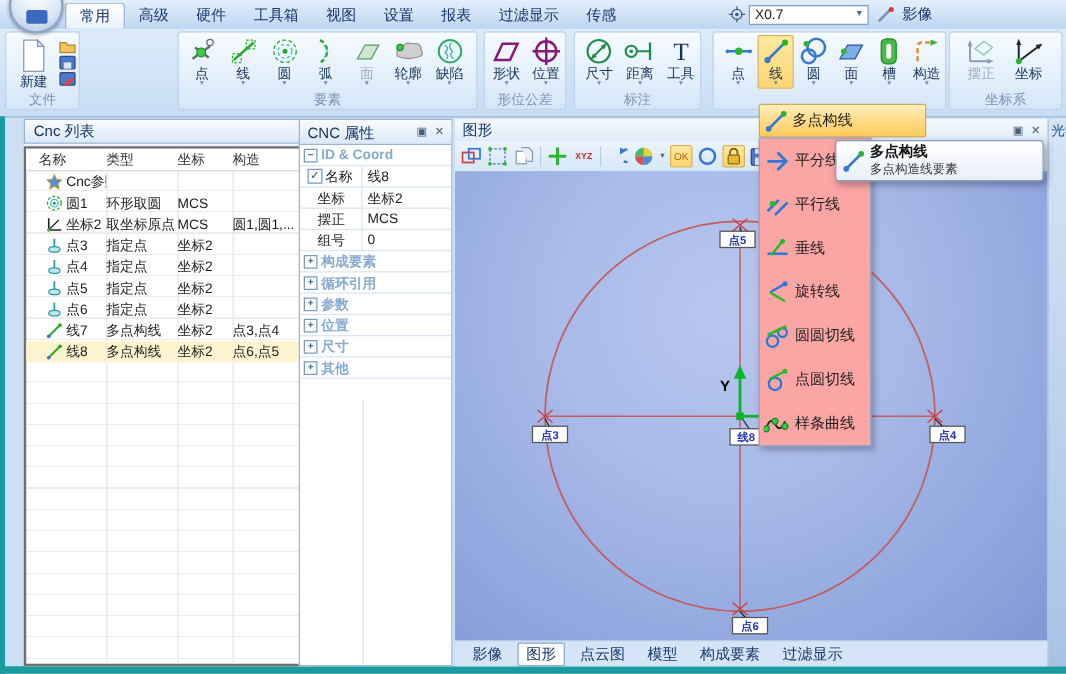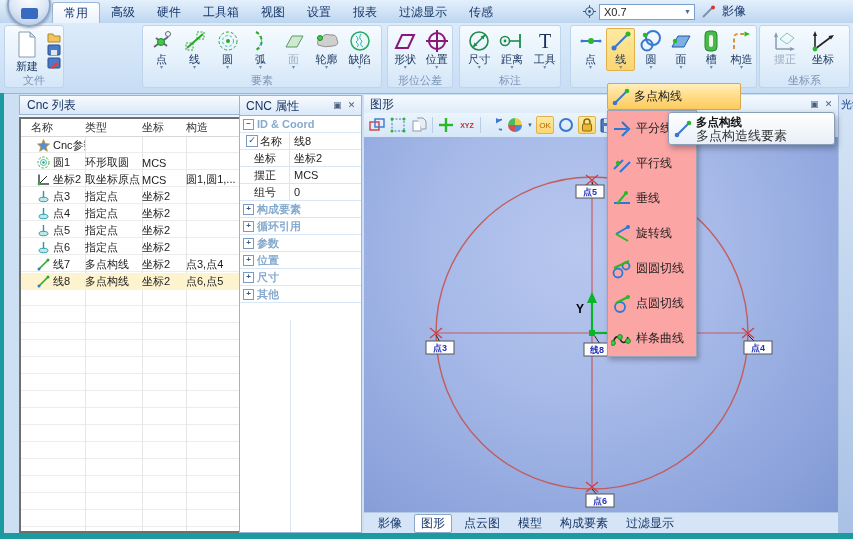--- a/index.html
+++ b/index.html
@@ -111,21 +111,21 @@
   .mitem{height:35px;display:flex;align-items:center;font-size:12px;color:#1d1d1d}
   .mitem .mic{width:28px;display:flex;justify-content:center;flex:none}
   .mitem .mlbl{white-space:nowrap}
 
   
   #tooltip{position:absolute;left:668px;top:112px;width:167px;height:33px;z-index:60;
     background:linear-gradient(#ffffff,#e9eff7);border:1px solid #8aa0b8;border-radius:3px;
     box-shadow:2px 3px 6px rgba(40,40,60,.4);box-sizing:border-box;display:flex;align-items:center}
   #tooltip .mic{width:27px;display:flex;justify-content:center;flex:none}
   #tooltip .tt-title{font-size:11.5px;font-weight:bold;color:#111;line-height:14px}
-  #tooltip .tt-sub{font-size:13px;color:#333;line-height:13px}
+  #tooltip .tt-sub{font-size:10px;color:#333;line-height:13px}
 </style>
 </head>
 <body>
 
 <div id="titlebar">
   <div id="tabs">
     <div class="ttab active">常用</div>
     <div class="ttab">高级</div>
     <div class="ttab">硬件</div>
     <div class="ttab">工具箱</div>

